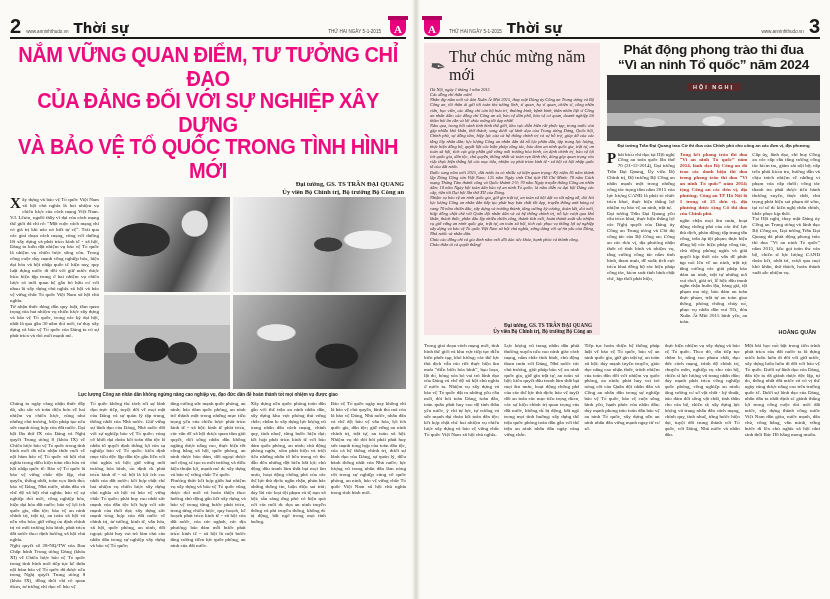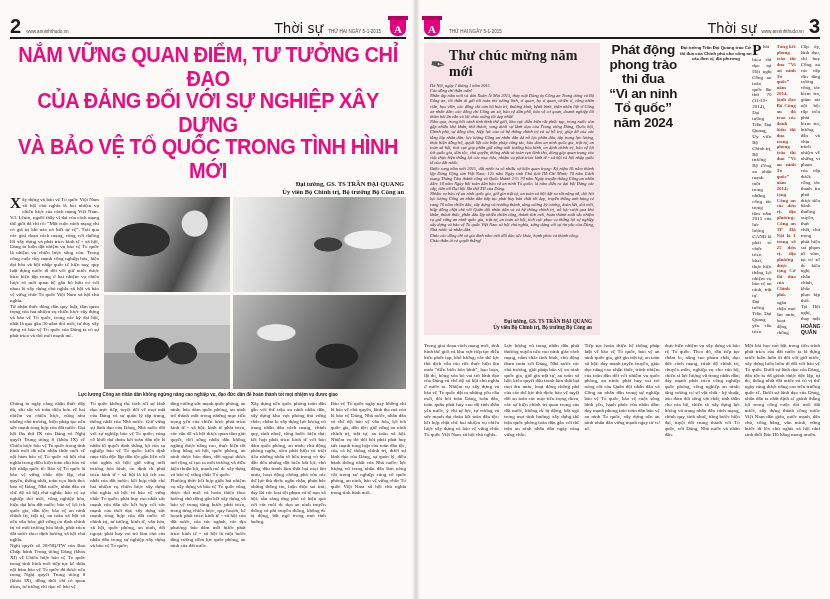--- a/index.html
+++ b/index.html
@@ -8,22 +8,22 @@
   .fold{position:absolute;left:412px;top:0;width:8px;height:599px;
         background:linear-gradient(90deg,transparent,#d9d6cf 50%,transparent);}
   .page{position:absolute;top:12px;width:396px;height:578px;}
   .pageL{left:10px;} .pageR{left:424px;}
 
   
   .hdr{display:flex;align-items:flex-end;border-bottom:2px solid #1b1b1b;
        padding-bottom:1px;height:24px;}
   .pagenum{font-family:"Liberation Sans",sans-serif;font-weight:bold;font-size:20px;line-height:20px;}
   .hdr-small{font-family:"Liberation Sans",sans-serif;font-size:4.6px;color:#444;margin:0 5px 2px 5px;white-space:nowrap;}
-  .hdr-center{flex:1;text-align:right;font-family:"DejaVu Sans",sans-serif;
-              font-weight:normal;font-size:13.5px;line-height:15px;}
+  .hdr-center{flex:1;text-align:left;font-family:"DejaVu Sans",sans-serif;
+              font-weight:bold;font-size:13.5px;line-height:15px;}
   .logo{width:16px;height:20px;background:#e6007e;border-radius:0 0 7px 7px;position:relative;
         display:flex;align-items:flex-end;justify-content:center;margin-left:4px;}
   .logo .strip{position:absolute;top:0;left:-2px;right:-2px;height:4px;background:#b30061;}
   .logo .lg{color:#fff;font-family:"Liberation Serif",serif;font-weight:bold;font-size:11px;line-height:14px;}
 
   
   .headline{margin-top:5px;text-align:center;color:#ee0b7e;
             font-family:"Liberation Sans",sans-serif;font-weight:bold;
             font-size:20px;line-height:21.5px;letter-spacing:-0.4px;
             transform:scaleY(1.07);transform-origin:top center;}
@@ -55,25 +55,25 @@
             font-size:4.5px;line-height:6px;margin:3px 0;}
   .cols{display:flex;gap:5px;height:208px;margin-top:1px;}
   .col{flex:1;}
   .col .smalltext{height:208px;}
 
   
   .row3{display:flex;gap:7px;margin-top:4px;height:292px;}
   .letter{width:176px;flex:none;background:#f7e4e7;padding:5px 6px;box-sizing:border-box;}
   .letter-head{display:flex;align-items:center;gap:3px;margin-bottom:3px;}
   .pen{font-size:19px;line-height:19px;color:#555;transform:rotate(8deg);}
-  .letter-title{font-size:14px;font-weight:bold;letter-spacing:0.2px;}
+  .letter-title{font-size:16px;font-weight:normal;letter-spacing:0.2px;}
   .letter-text{font-style:italic;font-size:4.4px;line-height:5.15px;text-align:justify;
                white-space:pre-line;height:232px;overflow:hidden;color:#262626;}
   .letter-sig{text-align:right;font-weight:bold;font-size:5.2px;line-height:6.4px;margin-top:3px;padding-right:2px;}
-  .art3{flex:1;display:flex;flex-direction:row;}
+  .art3{flex:1;display:flex;flex-direction:column;}
   .headline3{text-align:center;font-family:"Liberation Sans",sans-serif;font-weight:bold;
              font-size:13.5px;line-height:14.5px;letter-spacing:-0.3px;}
   .ph-e{height:66px;margin-top:3px;background:
      radial-gradient(ellipse at 50% 70%, #e3e3e3 0 7%, rgba(0,0,0,0) 8%),
      radial-gradient(ellipse at 20% 72%, #cfcfcf 0 6%, rgba(0,0,0,0) 7%),
      radial-gradient(ellipse at 80% 72%, #cfcfcf 0 6%, rgba(0,0,0,0) 7%),
      linear-gradient(180deg,#383838 0 38%,#6f6f6f 38% 58%,#b9b9b9 58% 78%,#4e4e4e 78% 100%);}
   .banner{position:absolute;top:8px;left:50%;transform:translateX(-50%);
           color:#eee;font-family:"Liberation Sans",sans-serif;font-weight:bold;
           font-size:5.5px;letter-spacing:2px;background:rgba(120,30,30,.55);padding:1px 6px;}

